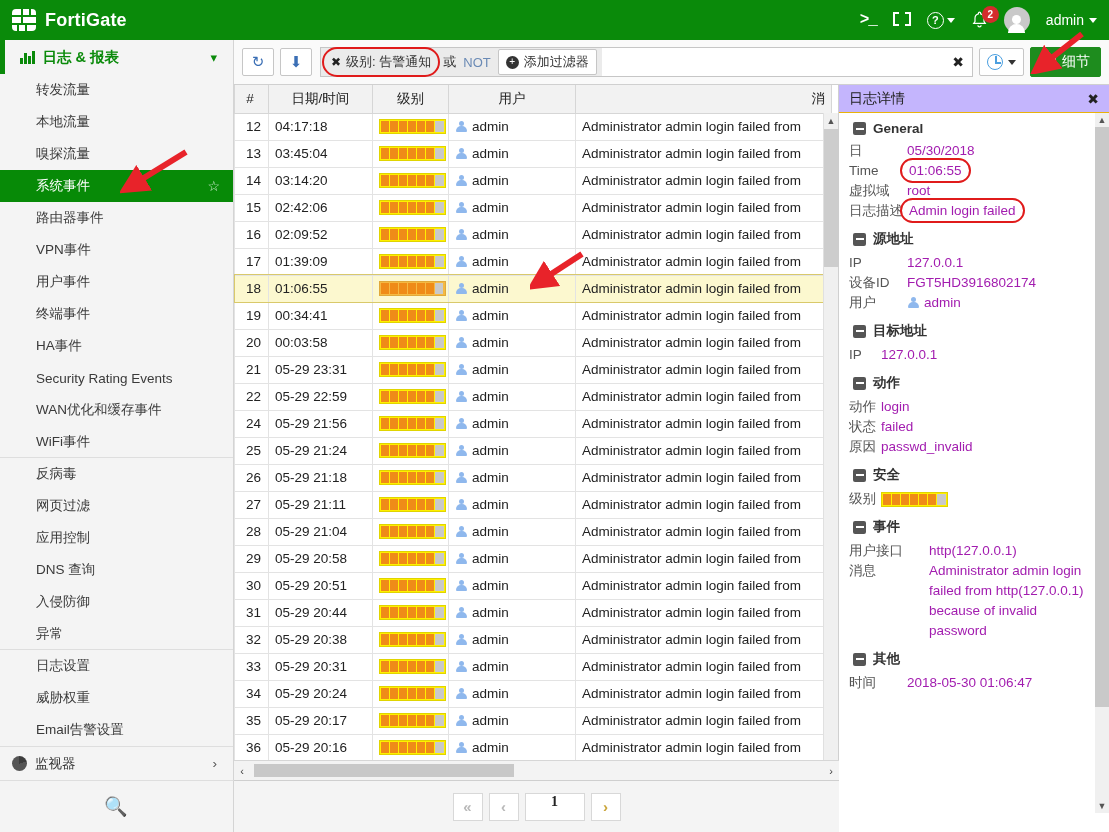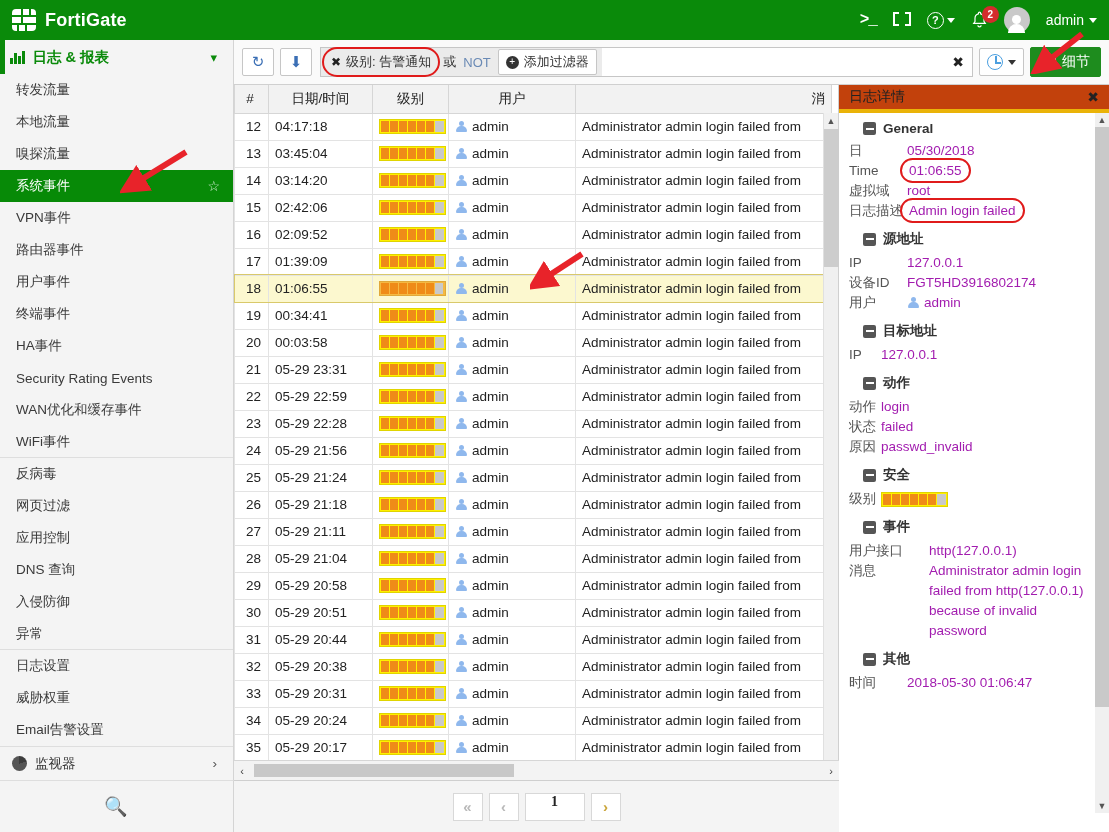--- a/index.html
+++ b/index.html
@@ -62,33 +62,33 @@
   .user-name { font-size: 14px; color:#fff; }
 
   
   .sidebar {
     position: absolute; top: 40px; left: 0; width: 234px; height: 740px;
     background: #f4f4f4; border-right: 1px solid #d4d4d4;
     overflow: hidden;
   }
   .side-head {
     height: 34px; display: flex; align-items: center; gap: 8px;
-    padding-left: 10px; position: relative;
+    padding-left: 20px; position: relative;
     background: #f4f4f4; color: #0a8a0a; font-weight: bold; font-size: 14.5px;
     border-bottom: 0px;
   }
   .side-head::before {
     content:""; position: absolute; left: 0; top: 0; bottom: 0; width: 5px; background:#0a8a0a;
   }
   .barchart-ico { display: inline-flex; align-items: flex-end; gap: 1.5px; height: 13px; }
   .barchart-ico s { display: block; width: 2.5px; background: #0a8a0a; text-decoration: none; }
   .side-head .chev { margin-left: auto; margin-right: 16px; color: #0a8a0a; font-size: 13px; font-weight: normal;}
   .side-items { list-style: none; margin: 0; padding: 0; }
   .side-item {
-    height: 32px; display: flex; align-items: center; padding-left: 16px;
+    height: 32px; display: flex; align-items: center; padding-left: 36px;
     font-size: 13.5px; color: #3a3a3a; cursor: pointer; position: relative;
     background: #f4f4f4;
   }
   .side-item.sel { background: #078a07; color: #fff; }
   .side-item .star { margin-left: auto; margin-right: 13px; font-size: 14px; color: #cfe9cf; }
   .side-item.divider-bot { border-bottom: 1px solid #dedede; }
   .side-bottom {
     position: absolute; bottom: 0; left: 0; width: 233px; height: 34px;
     display: flex; align-items: center; padding-left: 12px; gap: 8px;
     background: #f4f4f4; border-top: 1px solid #dedede; font-size: 13.5px;
@@ -257,27 +257,27 @@
     font-family: "Liberation Serif", serif;
   }
 
   
   .details {
     position: absolute; top: 45px; left: 605px; width: 270px; height: 787px;
     background: #fff; overflow: hidden;
   }
   .det-head {
     height: 28px; display: flex; align-items: center; padding: 0 10px;
-    font-size: 14px; color: #222; border-bottom: 4px solid #eab308; background: #c2410c; justify-content: space-between;
+    font-size: 14px; color: #222; border-bottom: 1px solid #eab308; background: #c4b5fd; justify-content: space-between;
   }
   .det-head .x { margin-left: auto; font-weight: bold; font-size: 14px; cursor: pointer; }
   .det-body { padding: 8px 0 0 10px; width: 256px; }
   .sec-title {
     display: flex; align-items: center; gap: 7px; font-size: 13.5px; font-weight: bold; color: #333;
-    margin: 9px 0 5px 14px;
+    margin: 9px 0 5px 4px;
   }
   .sec-title:first-child { margin-top: 0; }
   .minus-box {
     width: 13px; height: 13px; background: #555; border-radius: 2px; position: relative;
   }
   .minus-box::after { content:""; position: absolute; left: 2.5px; top: 5.5px; width: 8px; height: 2px; background: #fff; }
   .kv { display: flex; font-size: 13.5px; line-height: 20px; color: #333; }
   .kv .k { color: #555; flex: none; }
   .kv .v { color: #a21caf; }
   .kv.g4 .k { width: 32px; }
@@ -375,24 +375,24 @@
           <span>本地流量</span>
         </li>
       <li class="side-item">
           <span>嗅探流量</span>
         </li>
       <li class="side-item sel">
         <span>系统事件</span>
         <span class="star">☆</span>
       </li>
       <li class="side-item">
+          <span>路由器事件</span>
+        </li>
+      <li class="side-item">
           <span>VPN事件</span>
-        </li>
-      <li class="side-item">
-          <span>路由器事件</span>
         </li>
       <li class="side-item">
           <span>用户事件</span>
         </li>
       <li class="side-item">
           <span>终端事件</span>
         </li>
       <li class="side-item">
           <span>HA事件</span>
         </li>
@@ -564,27 +564,20 @@
               <td class="c-msg">Administrator admin login failed from</td>
             </tr>
             <tr>
               <td class="c-num">22</td>
               <td class="c-date">05-29 22:59</td>
               <td class="c-lvl"><span class="lvlbar"><u></u><u></u><u></u><u></u><u></u><u></u><u class="off"></u></span></td>
               <td class="c-user"><span class="usr-ico"></span><span>admin</span></td>
               <td class="c-msg">Administrator admin login failed from</td>
             </tr>
             <tr>
-              <td class="c-num">23</td>
-              <td class="c-date">05-29 22:28</td>
-              <td class="c-lvl"><span class="lvlbar"><u></u><u></u><u></u><u></u><u></u><u></u><u class="off"></u></span></td>
-              <td class="c-user"><span class="usr-ico"></span><span>admin</span></td>
-              <td class="c-msg">Administrator admin login failed from</td>
-            </tr>
-            <tr>
               <td class="c-num">24</td>
               <td class="c-date">05-29 21:56</td>
               <td class="c-lvl"><span class="lvlbar"><u></u><u></u><u></u><u></u><u></u><u></u><u class="off"></u></span></td>
               <td class="c-user"><span class="usr-ico"></span><span>admin</span></td>
               <td class="c-msg">Administrator admin login failed from</td>
             </tr>
             <tr>
               <td class="c-num">25</td>
               <td class="c-date">05-29 21:24</td>
               <td class="c-lvl"><span class="lvlbar"><u></u><u></u><u></u><u></u><u></u><u></u><u class="off"></u></span></td>

